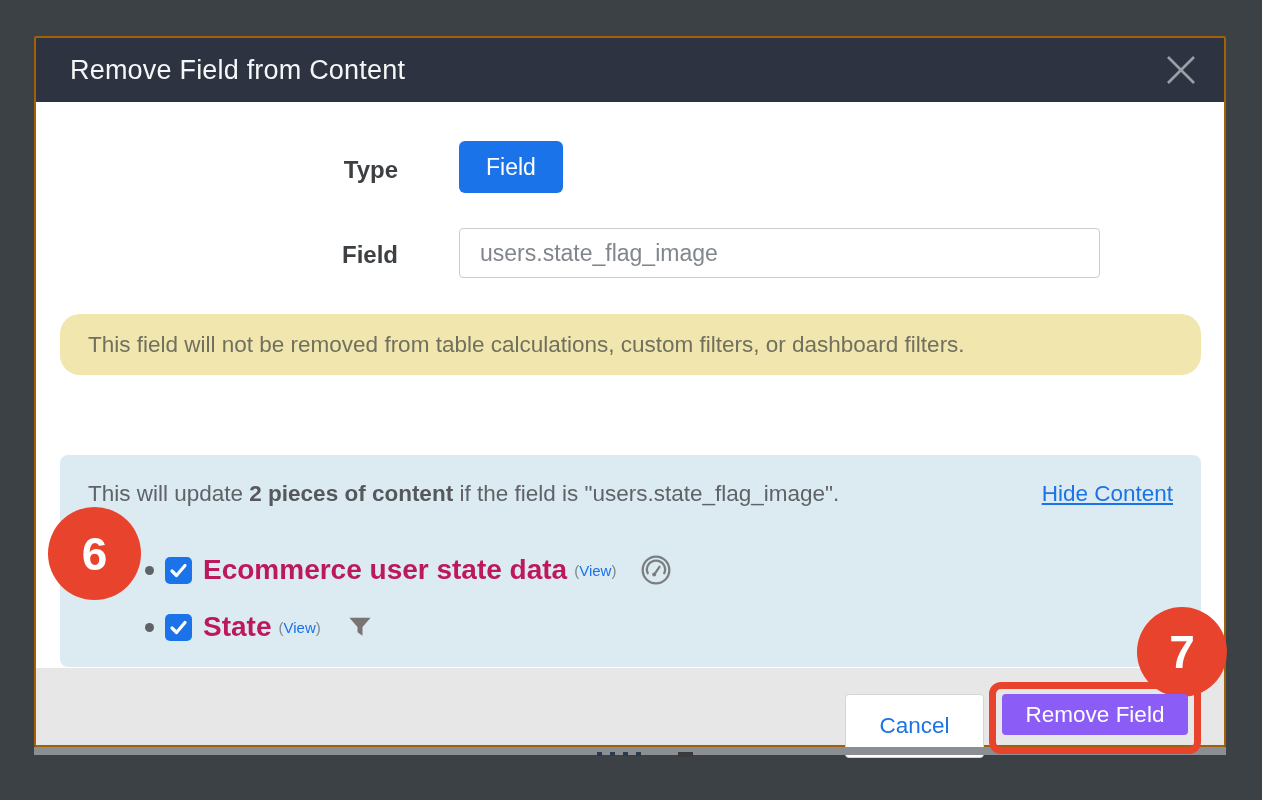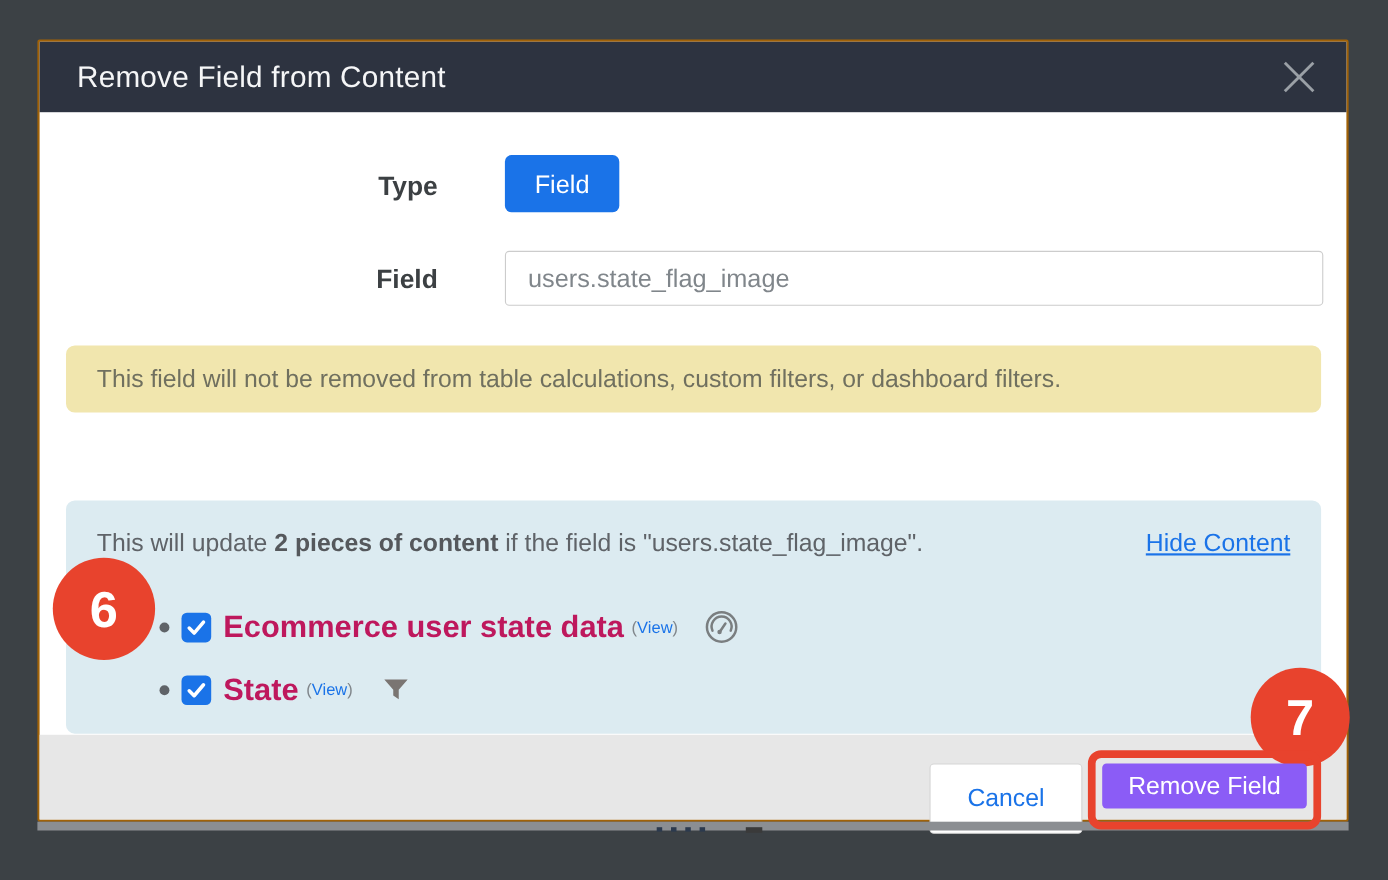--- a/index.html
+++ b/index.html
@@ -41,30 +41,30 @@
   .type-btn {
     position: absolute; left: 423px; top: 103px;
     width: 104px; height: 52px;
     background: #1a73e8; color: #ffffff;
     border: none; border-radius: 6px;
     font-size: 23px; font-family: "Liberation Sans", sans-serif;
     cursor: pointer;
   }
   .field-input {
     position: absolute; left: 423px; top: 190px;
-    width: 744px; height: 50px;
+    width: 641px; height: 50px;
     border: 1px solid #cccccc; border-radius: 4px;
     font-size: 23px; color: #80868b; padding-left: 20px;
     font-family: "Liberation Sans", sans-serif;
     background: #ffffff;
   }
   .warning-banner {
     position: absolute; left: 24px; top: 276px;
     width: 1141px; height: 61px;
-    background: #f1e6ae; border-radius: 8px;
+    background: #f1e6ae; border-radius: 20px;
     display: flex; align-items: center;
     padding-left: 28px;
     font-size: 22.5px; color: #70705f;
   }
   .content-box {
     position: absolute; left: 24px; top: 371px;
     width: 1141px; height: 212px;
     background: #dcebf1; border-radius: 8px; margin-top: 46px;
   }
   .content-msg-row {

